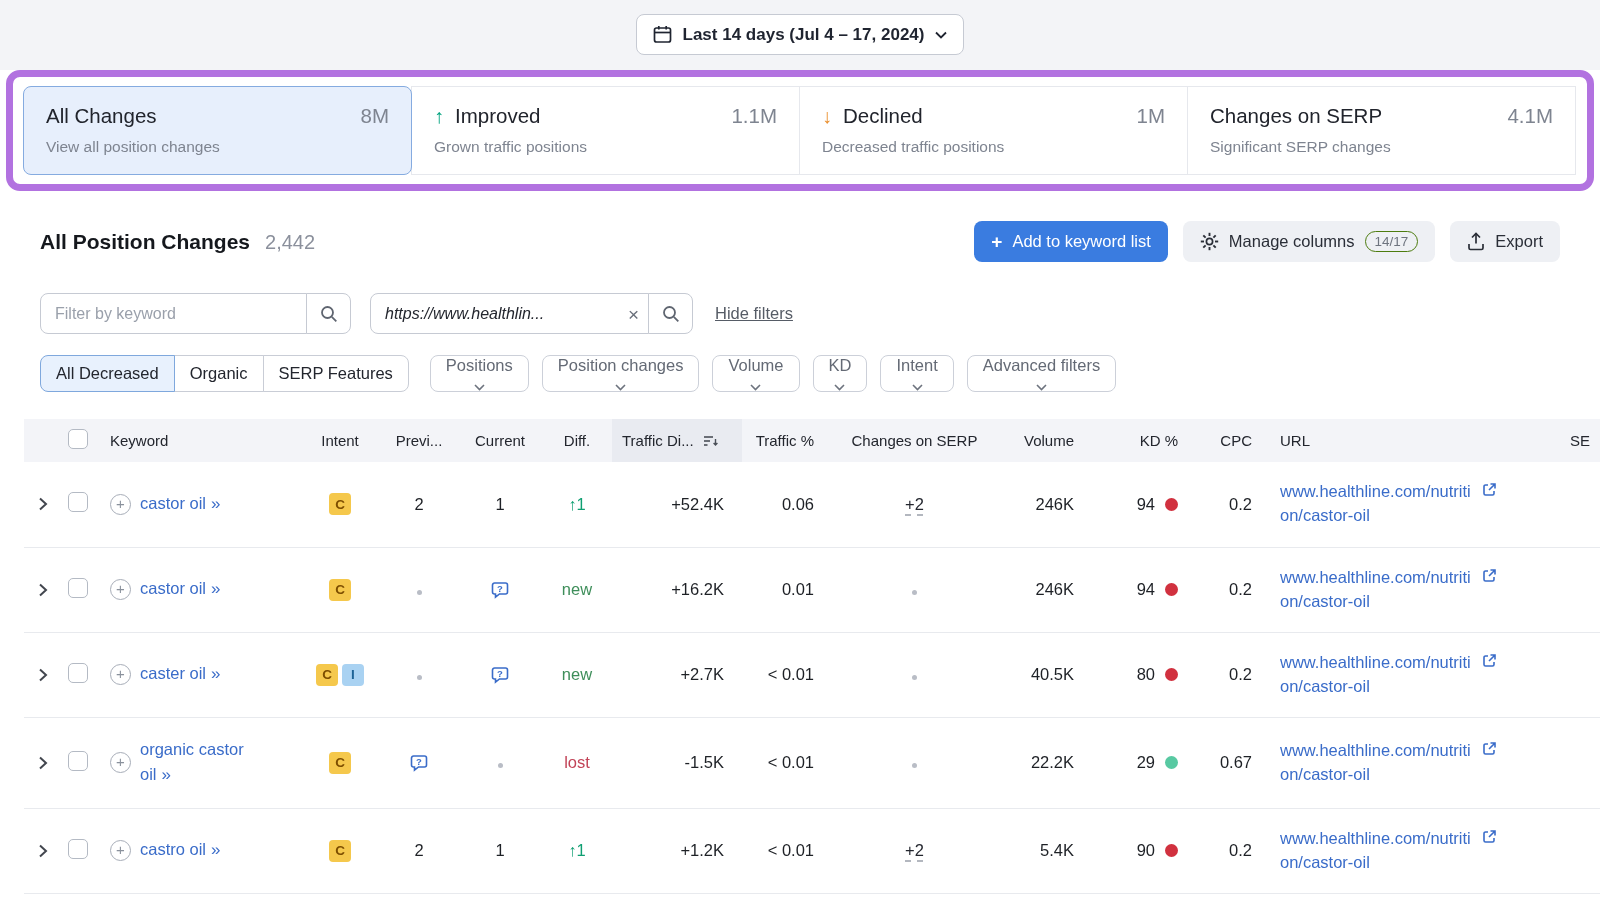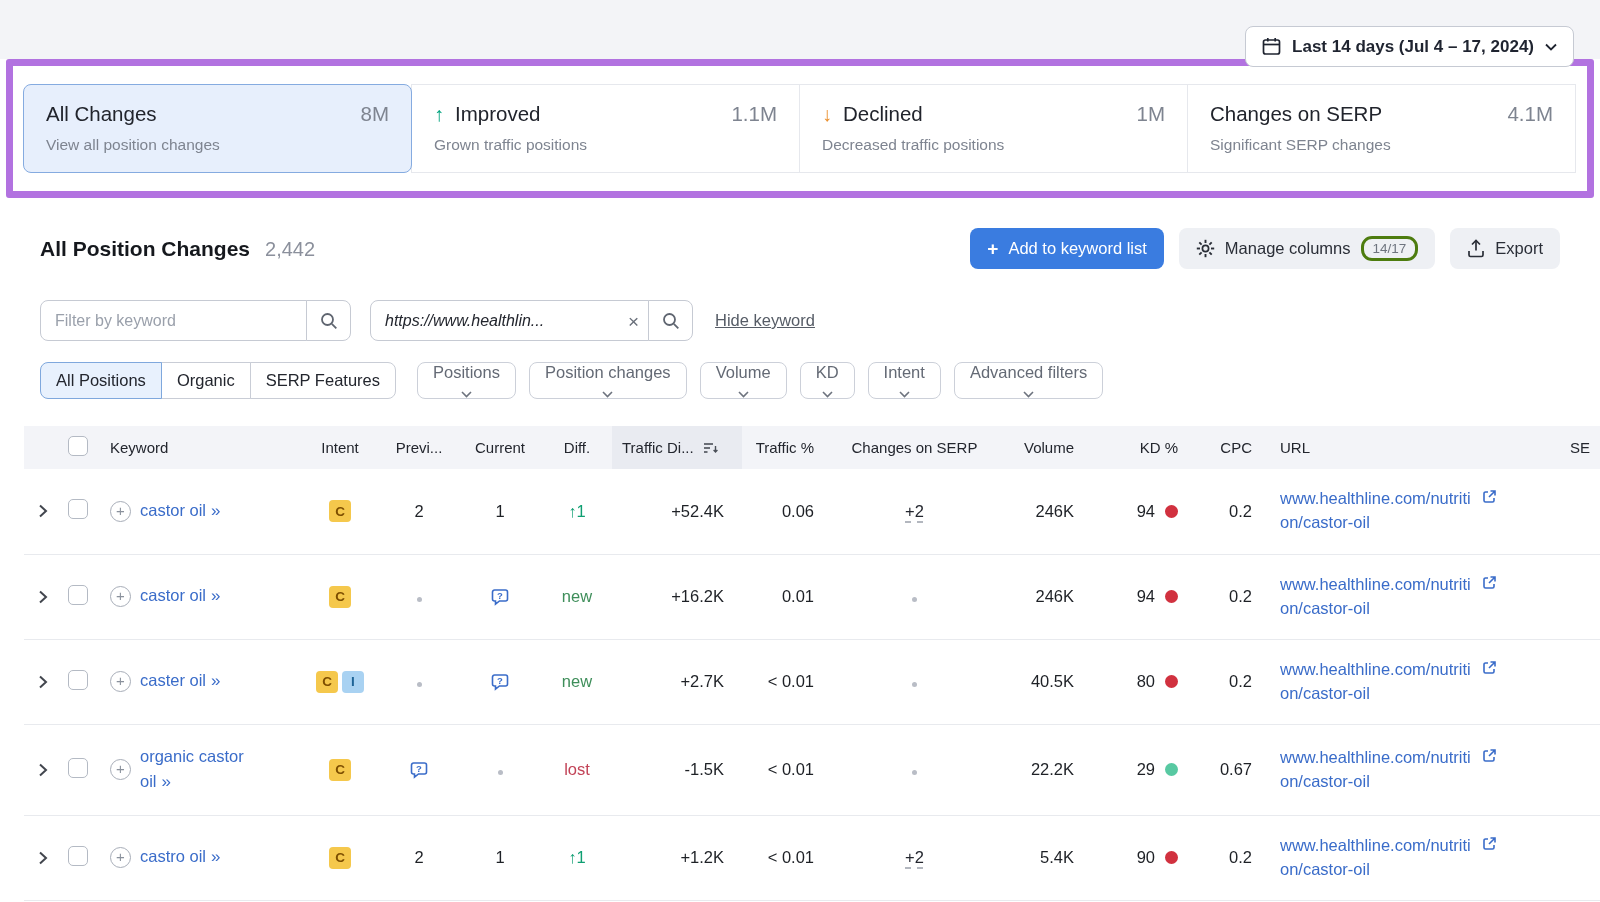--- a/index.html
+++ b/index.html
@@ -2,28 +2,28 @@
 <html><head>
 <meta charset="utf-8">
 <style>
   * { margin:0; padding:0; box-sizing:border-box; }
   html,body { width:1600px; height:902px; }
   body {
     font-family:"Liberation Sans","DejaVu Sans",sans-serif;
     background:#ffffff; color:#1e2126; overflow:hidden; position:relative;
   }
   
-  .top-strip { background:#f3f4f7; height:59px; padding:26px 26px 0; display:flex; justify-content:flex-end; }
+  .top-strip { background:#f3f4f7; height:70px; padding:14px 26px 0; display:flex; justify-content:center; }
   .date-picker {
     display:flex; align-items:center; gap:11px; background:#fff;
     border:1px solid #c6cad3; border-radius:8px; padding:0 16px; height:41px;
     font-family:inherit; font-size:17px; font-weight:600; color:#1f2430; cursor:pointer;
   }
   
-  .highlight { margin:0 6px; border:7px solid #b272e0; border-radius:3px; background:#fff; padding:18px 11px; }
+  .highlight { margin:0 6px; border:7px solid #b272e0; border-radius:14px; background:#fff; padding:9px 11px; }
   .tab-cards { display:flex; }
   .card { flex:1; background:#fff; border:1px solid #e6e8ed; margin-left:-1px; padding:17px 22px 18px; cursor:pointer; position:relative; }
   .card.selected { background:#e7effc; border:1px solid #85abe0; border-radius:8px; z-index:2; }
   .card-top { display:flex; align-items:center; gap:11px; font-size:20.5px; }
   .card-label { color:#21242c; }
   .card-value { margin-left:auto; color:#7e8490; }
   .card-desc { margin-top:10px; font-size:15.5px; color:#7e8490; }
   .arrow-glyph { font-size:20px; font-weight:bold; }
   .arrow-up-g { color:#00a37e; }
   .arrow-down-g { color:#ea8f2e; }
@@ -31,21 +31,21 @@
   .content-header { display:flex; align-items:center; padding:0 40px; margin-top:30px; }
   .title-group { display:flex; align-items:baseline; gap:15px; }
   .page-title { font-size:21px; font-weight:700; color:#15181d; }
   .results-count { font-size:20px; color:#8b909c;text-align:center; }
   .actions { margin-left:auto; display:flex; gap:15px; }
   .btn { display:flex; align-items:center; gap:10px; height:41px; border:none; border-radius:8px;
          font-family:inherit; font-size:16.5px; cursor:pointer; padding:0 17px; }
   .btn-primary { background:#3a7ce0; color:#fff; }
   .btn-primary .plus-glyph { font-size:19px; font-weight:bold; }
   .btn-gray { background:#eef0f4; color:#2a2e37; }
-  .cols-badge { border:3px solid #4d7c0f; border-radius:11px; padding:2px 9px; font-size:13.5px; color:#6e747f; background:#fff0; }
+  .cols-badge { border:1px solid #4d7c0f; border-radius:11px; padding:2px 9px; font-size:13.5px; color:#6e747f; background:#fff0; }
   
   .filter-row { display:flex; align-items:center; padding:0 40px; margin-top:31px; }
   .input-group { display:flex; position:relative; }
   .input-group input {
     height:41px; border:1px solid #c6cad3; border-radius:8px 0 0 8px; padding:0 14px;
     font-family:inherit; font-size:16px; color:#23262e; background:#fff; outline:none;
   }
   .input-group input::placeholder { color:#9aa0ab; }
   .kw-input { width:267px; }
   .url-input { width:279px; padding-right:34px !important;font-style:italic; }
@@ -232,26 +232,26 @@
     <button class="clear-x">×</button>
     <button class="search-btn">
       <span>
         <svg width="18" height="18" viewBox="0 0 18 18">
             <circle cx="7.5" cy="7.5" r="5.5" fill="none" stroke="#5f6570" stroke-width="1.8"></circle>
             <line x1="11.8" y1="11.8" x2="16.3" y2="16.3" stroke="#5f6570" stroke-width="1.8"></line>
           </svg>
       </span>
     </button>
   </div>
-  <a class="hide-filters">Hide keyword</a>
+  <a class="hide-filters">Hide filters</a>
 </div>
 
 <div class="chips-row">
   <div class="seg-group">
-    <button class="seg selected">All Positions</button>
+    <button class="seg selected">All Decreased</button>
     <button class="seg">Organic</button>
     <button class="seg">SERP Features</button>
   </div>
   <button class="dd-chip">
     <span>Positions</span>
     <span>
         <svg width="11" height="7" viewBox="0 0 11 7">
           <path d="M1 1l4.5 4.5L10 1" fill="none" stroke="#6d737e" stroke-width="1.6"></path>
         </svg>
       </span>

